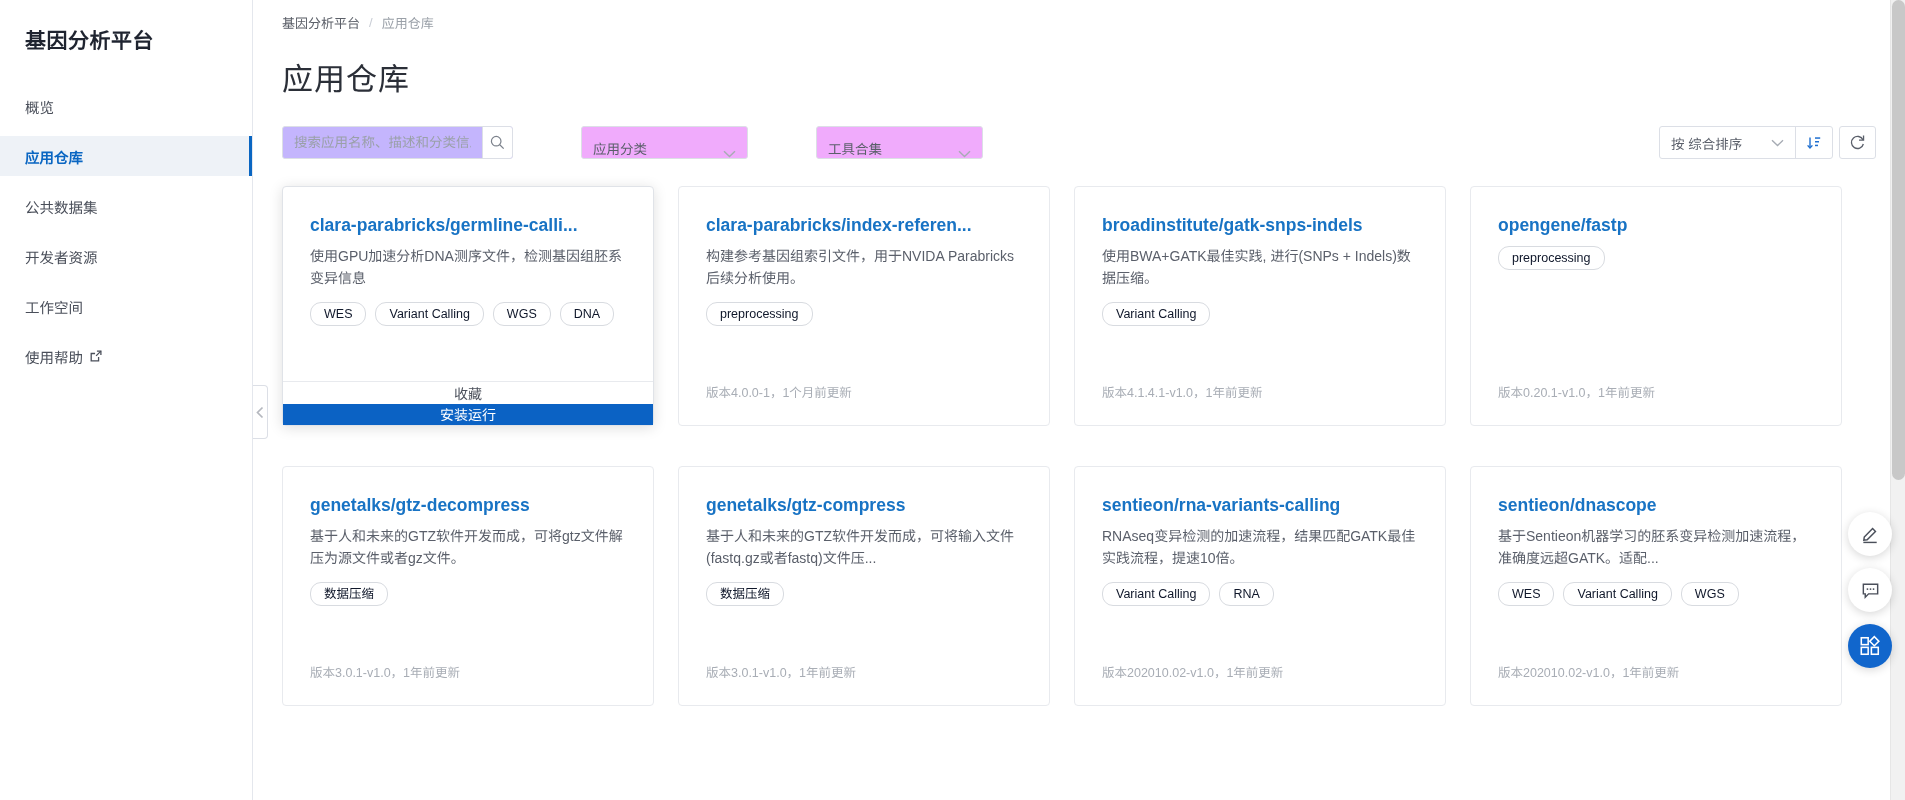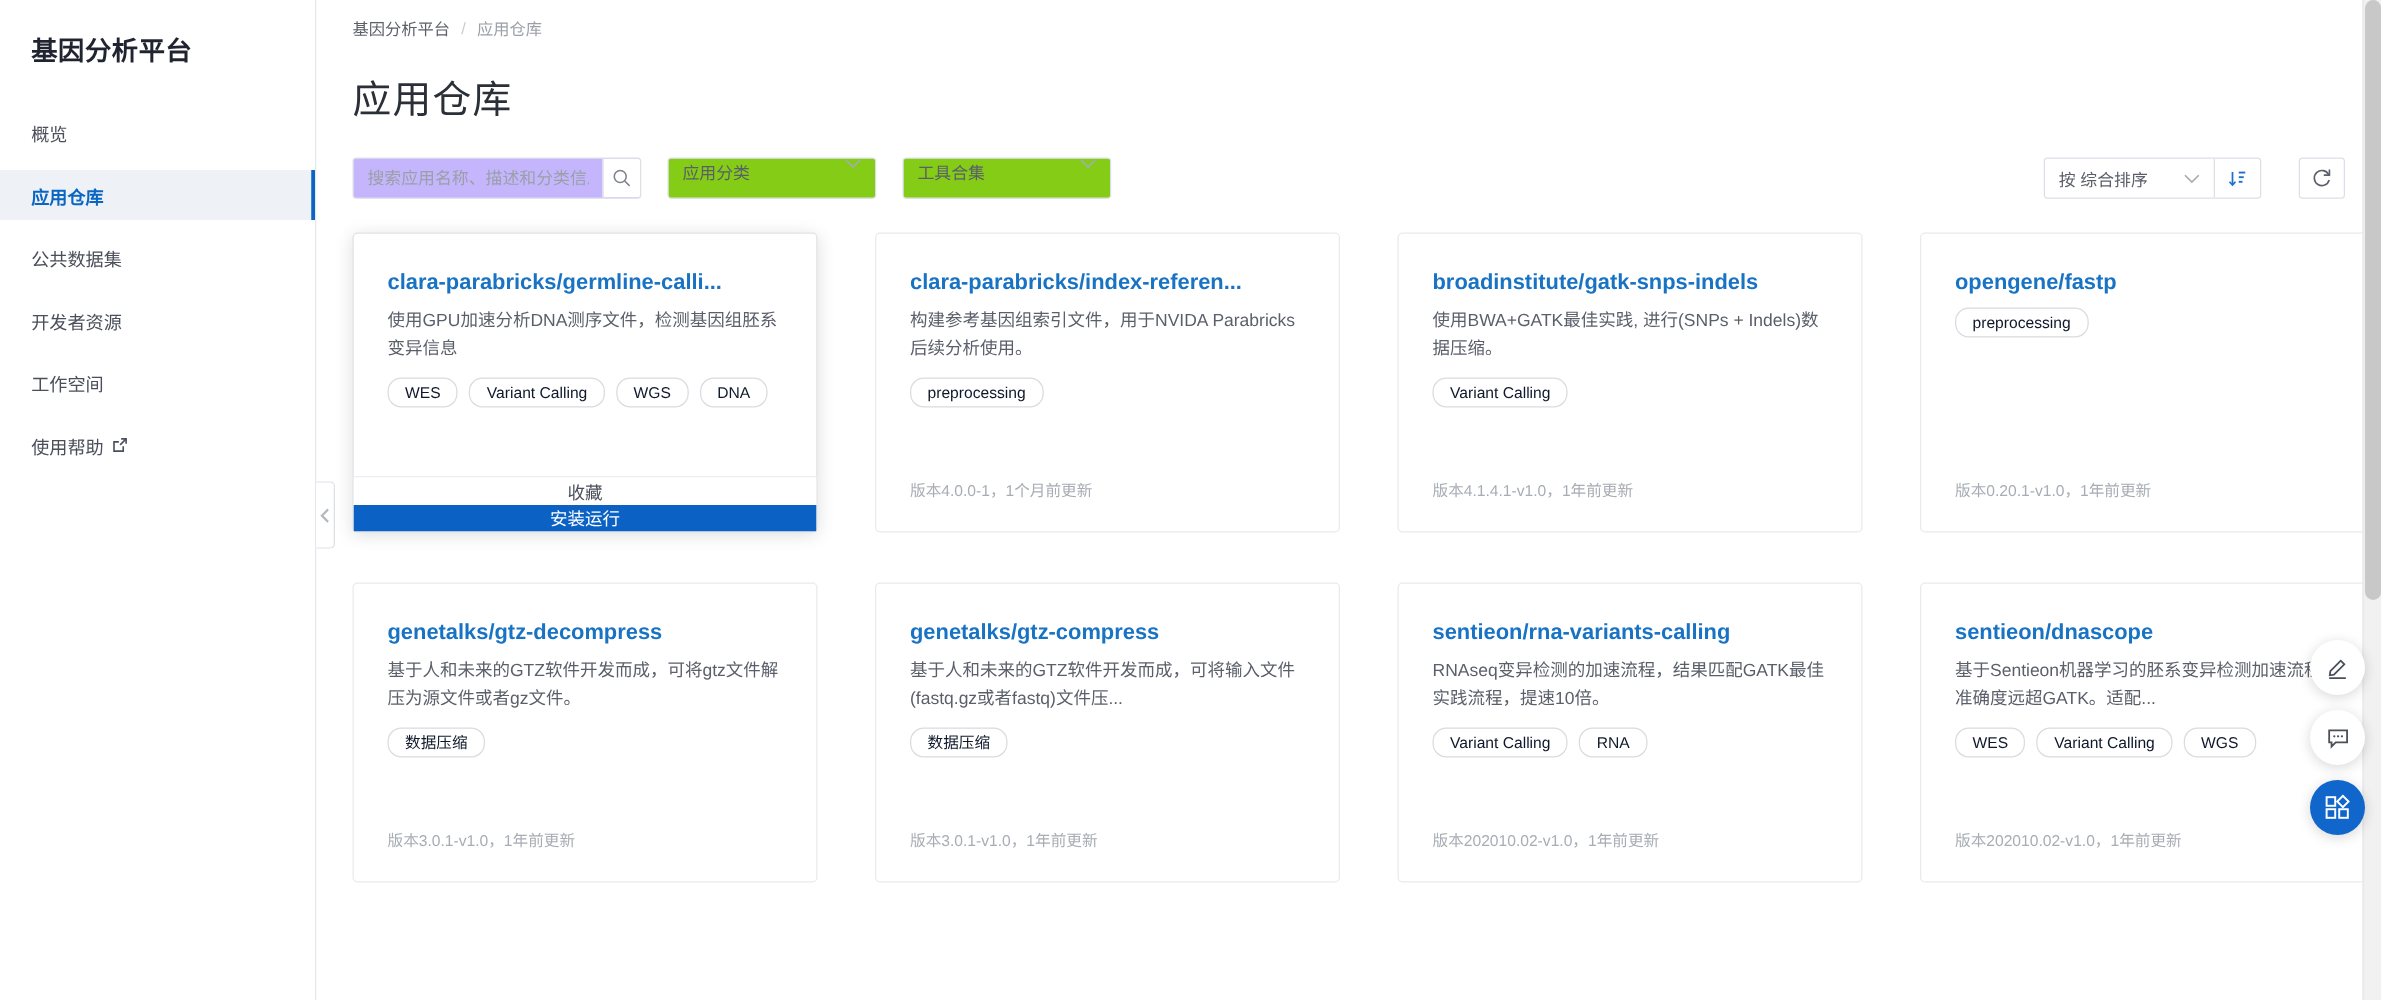--- a/index.html
+++ b/index.html
@@ -137,33 +137,34 @@
     display: flex; align-items: center; justify-content: center;
     cursor: pointer;
     background: #fff;
   }
   .select-box {
     width: 167px;
     height: 33px;
     border: 1px solid #dcdfe6;
     border-radius: 3px;
     display: flex;
-    align-items: flex-start;
+    align-items: flex-end;
     justify-content: space-between;
     padding: 0 11px;
     font-size: 13.5px;
     color: #5a5f6a;
     cursor: pointer;
-    background: #84cc16;
+    background: #f0abfc;
+    margin-left: 47px;
   }
   .toolbar-right {
     margin-left: auto;
     display: flex;
     align-items: center;
-    gap: 30px;
+    gap: 6px;
     justify-content: flex-end;
   }
   .sort-group {
     display: flex;
     height: 33px;
     border: 1px solid #dcdfe6;
     border-radius: 3px;
     overflow: hidden;
     background: #fff;
   }
@@ -189,21 +190,21 @@
     border-radius: 3px;
     display: flex; align-items: center; justify-content: center;
     cursor: pointer;
     background: #fff;
   }
 
   
   .cards {
     display: grid;
     grid-template-columns: repeat(4, 372px);
-    gap: 40px 46px;
+    gap: 40px 24px;
     padding: 27px 0 40px 29px;
   }
   .card {
     width: 372px;
     background: #ffffff;
     border: 1px solid #e8eaee;
     border-radius: 4px;
     display: flex;
     flex-direction: column;
     position: relative;

